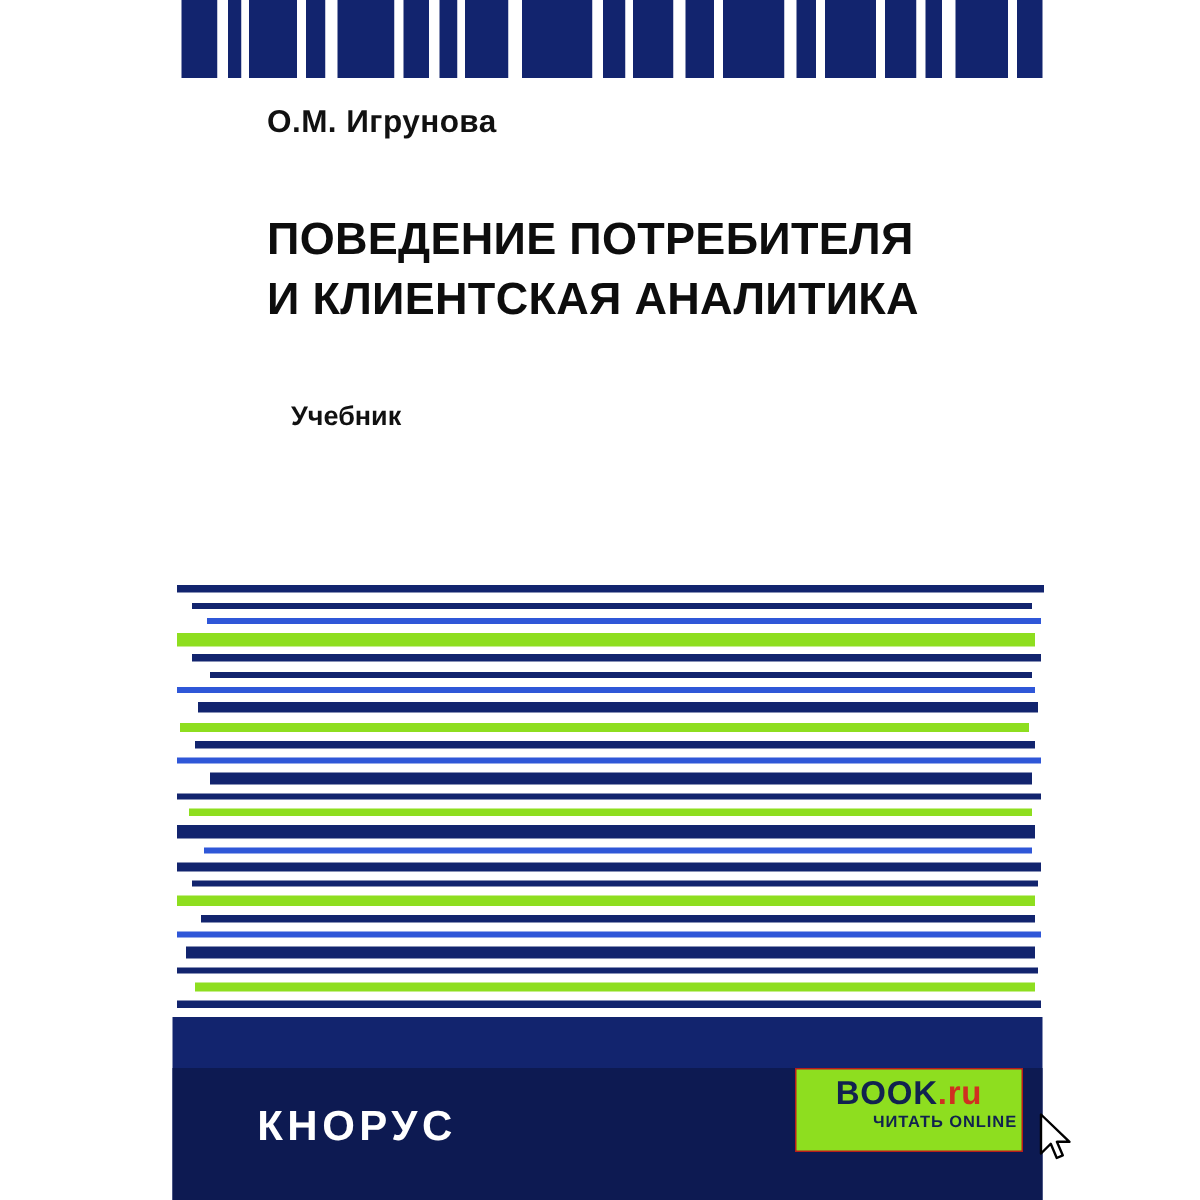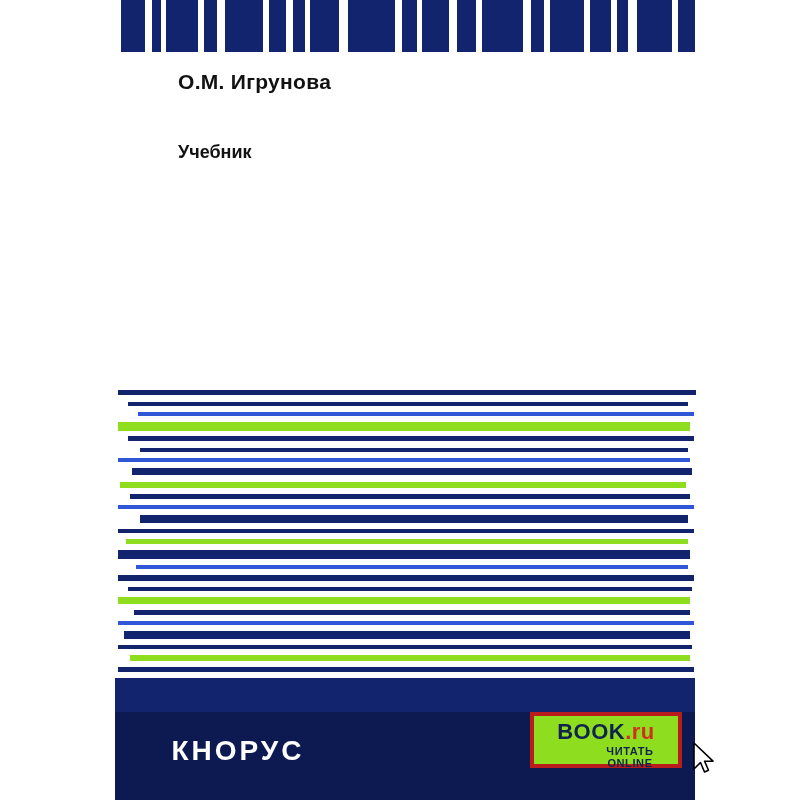--- a/index.html
+++ b/index.html
@@ -62,21 +62,21 @@
     font-size: 25px;
     font-weight: 700;
     color: #0d0d0d;
     margin: 6px 0 0 0;
     letter-spacing: 0.2px;
   }
   .edition {
     font-size: 18px;
     font-weight: 700;
     color: #111111;
-    margin: 48px 0 0 0;
+    margin: 48px 0 0 16px;
   }
 
   
   .stripes {
     position: absolute;
     left: 0;
     top: 388px;
     width: 800px;
     height: 330px;
   }
@@ -115,21 +115,21 @@
   }
 
   
   .badge {
     position: absolute;
     right: 118px;
     top: 712px;
     width: 152px;
     height: 56px;
     background: #8ede1f;
-    border: 4px solid #b91c1c;
+    border: 1px solid #b91c1c;
     box-sizing: border-box;
     text-align: center;
     padding-top: 4px;
   }
   .badge .brand {
     font-size: 22px;
     font-weight: 700;
     color: #11224f;
     letter-spacing: 0.5px;
     line-height: 1.05;
@@ -192,20 +192,24 @@
       <div class="vstripe" style="width: 6px; background: rgb(255, 255, 255);"></div>
       <div class="vstripe" style="width: 12px; background: rgb(18, 36, 110);"></div>
       <div class="vstripe" style="width: 9px; background: rgb(255, 255, 255);"></div>
       <div class="vstripe" style="width: 38px; background: rgb(18, 36, 110);"></div>
       <div class="vstripe" style="width: 6px; background: rgb(255, 255, 255);"></div>
       <div class="vstripe" style="width: 18px; background: rgb(18, 36, 110);"></div>
     </div>
 
   <div class="title-block">
     <div class="author">О.М. Игрунова</div>
+    <div class="main-title">
+      <span class="line">ПОВЕДЕНИЕ ПОТРЕБИТЕЛЯ</span>
+      <span class="line">И КЛИЕНТСКАЯ АНАЛИТИКА</span>
+    </div>
     <div class="edition">Учебник</div>
   </div>
 
   <div class="stripes">
       <div class="hstripe" style="top: 2px; left: 118px; width: 578px; height: 5px; background: rgb(18, 36, 110);"></div>
       <div class="hstripe" style="top: 14px; left: 128px; width: 560px; height: 4px; background: rgb(18, 36, 110);"></div>
       <div class="hstripe" style="top: 24px; left: 138px; width: 556px; height: 4px; background: rgb(47, 87, 216);"></div>
       <div class="hstripe" style="top: 34px; left: 118px; width: 572px; height: 9px; background: rgb(142, 222, 31);"></div>
       <div class="hstripe" style="top: 48px; left: 128px; width: 566px; height: 5px; background: rgb(18, 36, 110);"></div>
       <div class="hstripe" style="top: 60px; left: 140px; width: 548px; height: 4px; background: rgb(18, 36, 110);"></div>

